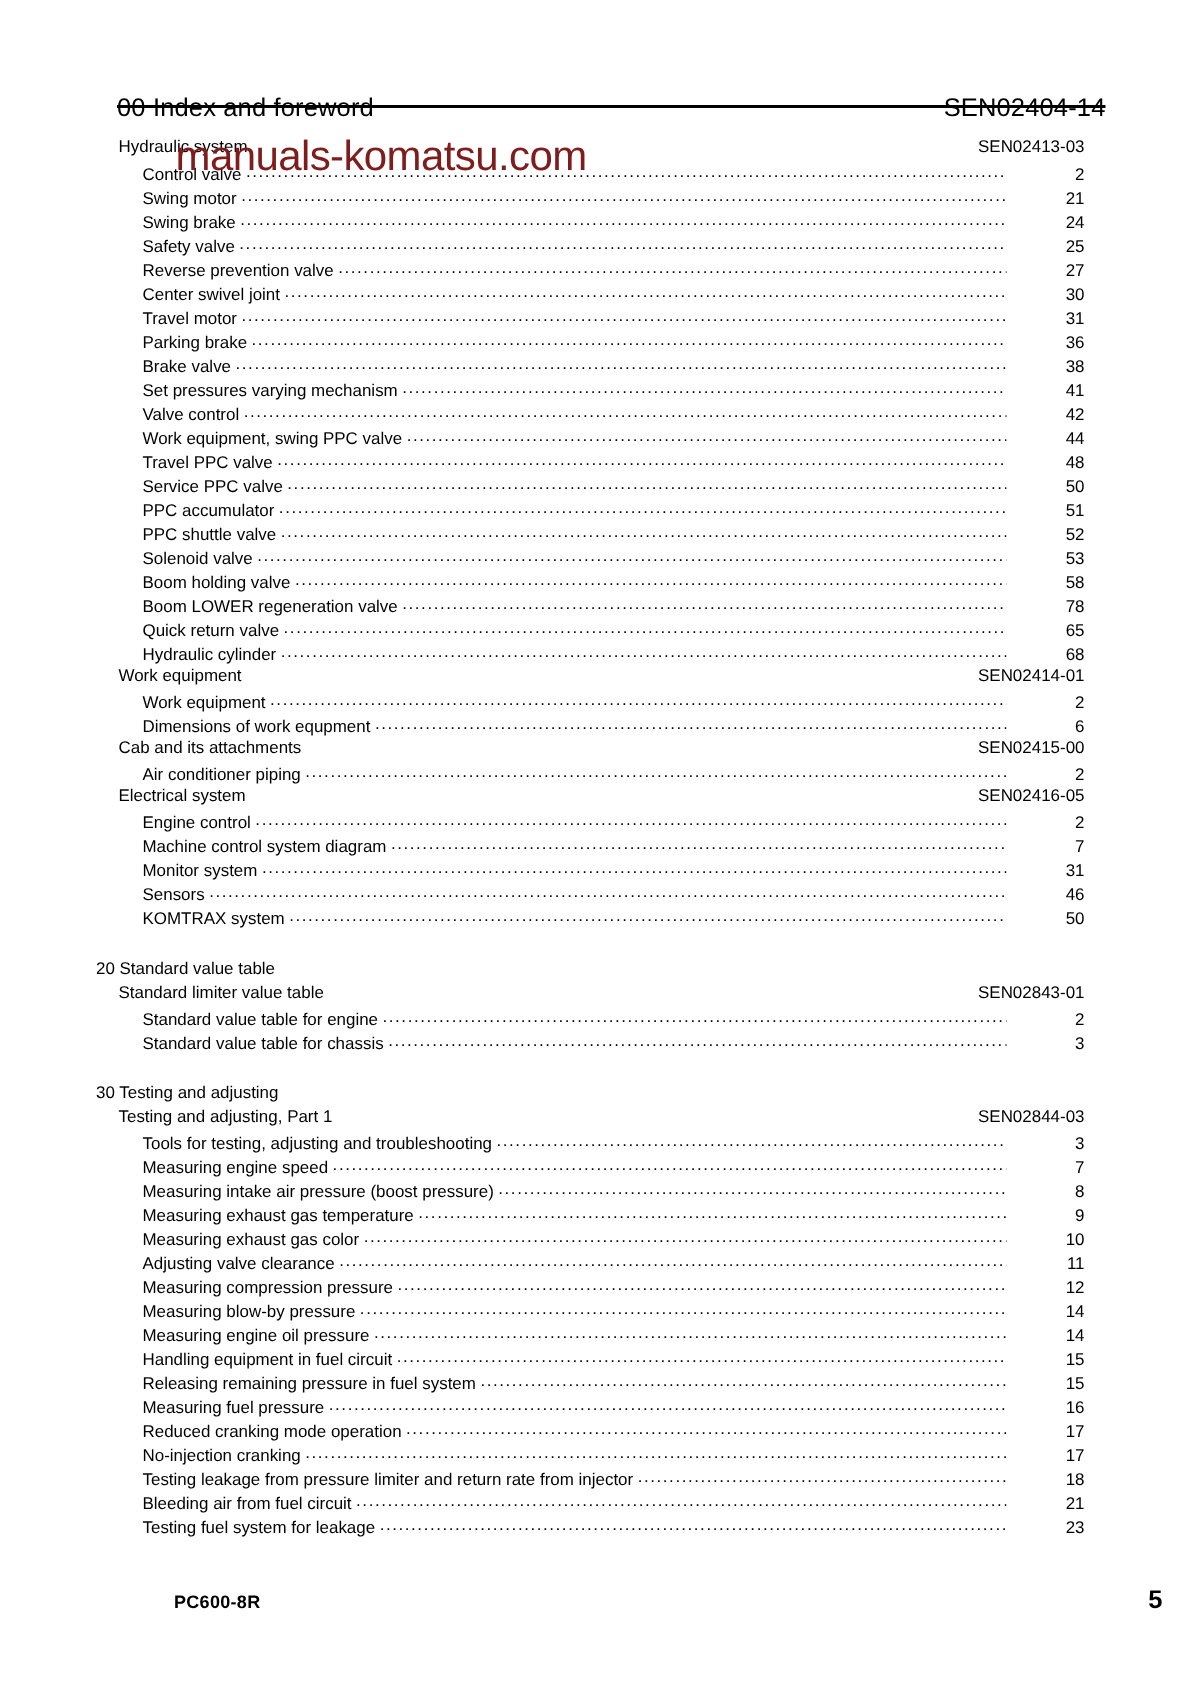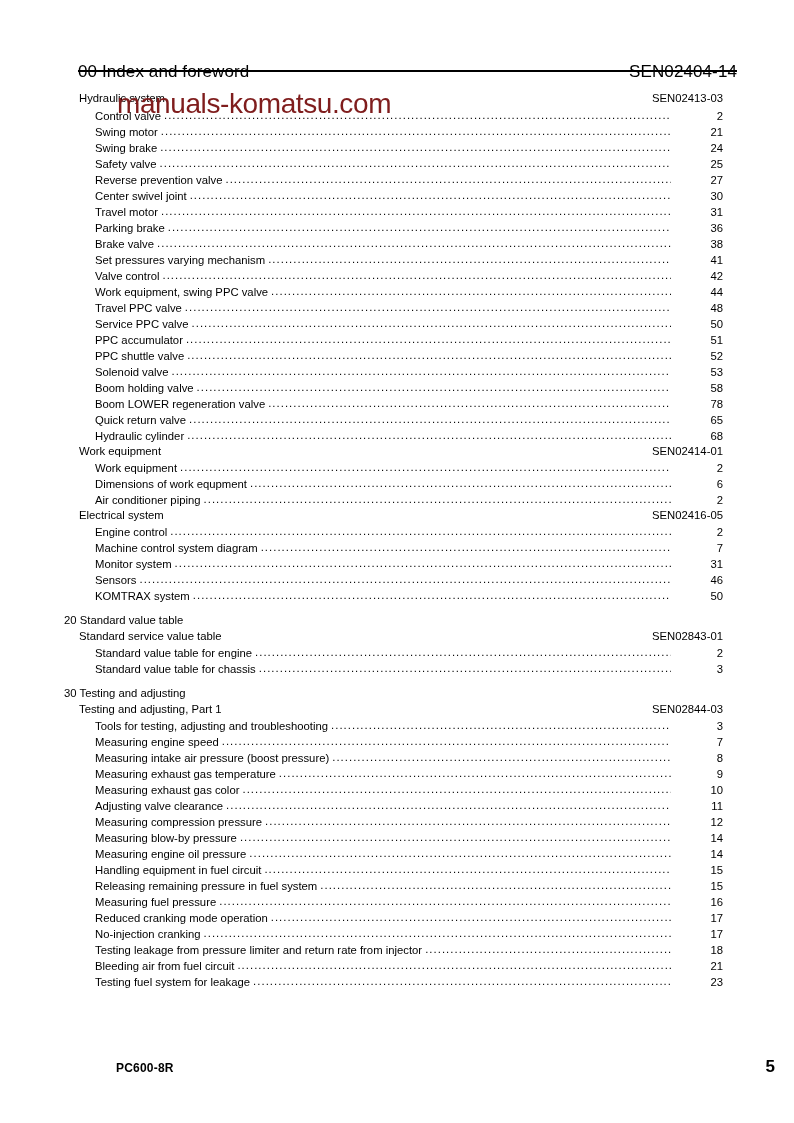--- a/index.html
+++ b/index.html
@@ -60,21 +60,21 @@
     width: 659px;
   }
 
   .row {
     display: flex;
     align-items: baseline;
     height: 16px;
     font-size: 11.3px;
     white-space: nowrap;
   }
-  .row.gap-before { margin-top: 9px; }
+  .row.gap-before { margin-top: 19px; }
 
   .label {
     flex: 0 0 auto;
     padding-right: 3px;
   }
 
   .leader {
     flex: 1 1 auto;
     overflow: hidden;
     min-width: 4px;
@@ -264,20 +264,24 @@
     <div class="row lvl2">
       <span class="label">Work equipment</span>
       <span class="leader"></span>
       <span class="pageno">2</span>
     </div>
     <div class="row lvl2">
       <span class="label">Dimensions of work equpment</span>
       <span class="leader"></span>
       <span class="pageno">6</span>
     </div>
+    <div class="row lvl1">
+      <span class="label">Cab and its attachments</span>
+      <span class="sen">SEN02415-00</span>
+    </div>
     <div class="row lvl2">
       <span class="label">Air conditioner piping</span>
       <span class="leader"></span>
       <span class="pageno">2</span>
     </div>
     <div class="row lvl1">
       <span class="label">Electrical system</span>
       <span class="sen">SEN02416-05</span>
     </div>
     <div class="row lvl2">
@@ -302,21 +306,21 @@
     </div>
     <div class="row lvl2">
       <span class="label">KOMTRAX system</span>
       <span class="leader"></span>
       <span class="pageno">50</span>
     </div>
     <div class="row lvl0 gap-before">
       <span class="label">20 Standard value table</span>
     </div>
     <div class="row lvl1">
-      <span class="label">Standard service value table</span>
+      <span class="label">Standard limiter value table</span>
       <span class="sen">SEN02843-01</span>
     </div>
     <div class="row lvl2">
       <span class="label">Standard value table for engine</span>
       <span class="leader"></span>
       <span class="pageno">2</span>
     </div>
     <div class="row lvl2">
       <span class="label">Standard value table for chassis</span>
       <span class="leader"></span>

